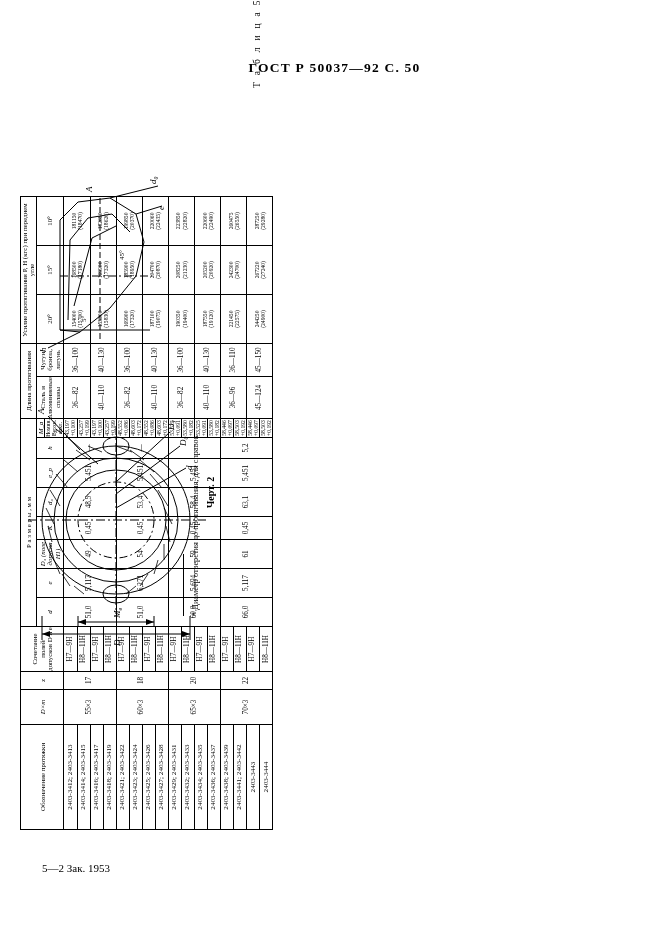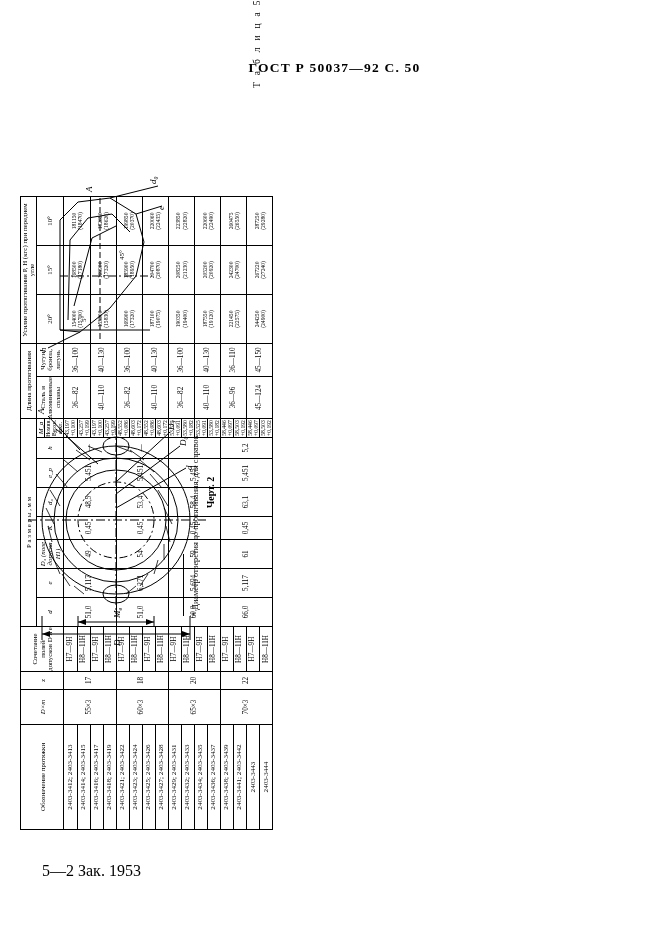--- a/index.html
+++ b/index.html
@@ -5,21 +5,21 @@
   html,body{margin:0;padding:0;background:#fff;}
   body{width:661px;height:935px;position:relative;overflow:hidden;
        font-family:"Liberation Serif",serif;color:#000;}
 
   
   #page-header{position:absolute;left:4px;top:60px;width:661px;text-align:center;
      font-family:"Liberation Serif",serif;font-weight:bold;font-size:13.5px;
      letter-spacing:1.2px;}
 
   
-  #page-footer{position:absolute;left:42px;top:862px;font-size:16px;
+  #page-footer{position:absolute;left:42px;top:862px;font-size:11px;
      font-family:"Liberation Serif",serif;}
 
   
   #table-stage{position:absolute;left:20px;top:830px;
      transform-origin:0 0;transform:rotate(-90deg);}
 
   table.t{border-collapse:collapse;font-family:"Liberation Serif",serif;
      font-size:7.3px;table-layout:fixed;}
   table.t td,table.t th{border:0.8px solid #000;padding:0;text-align:center;
      vertical-align:middle;line-height:1.08;}

